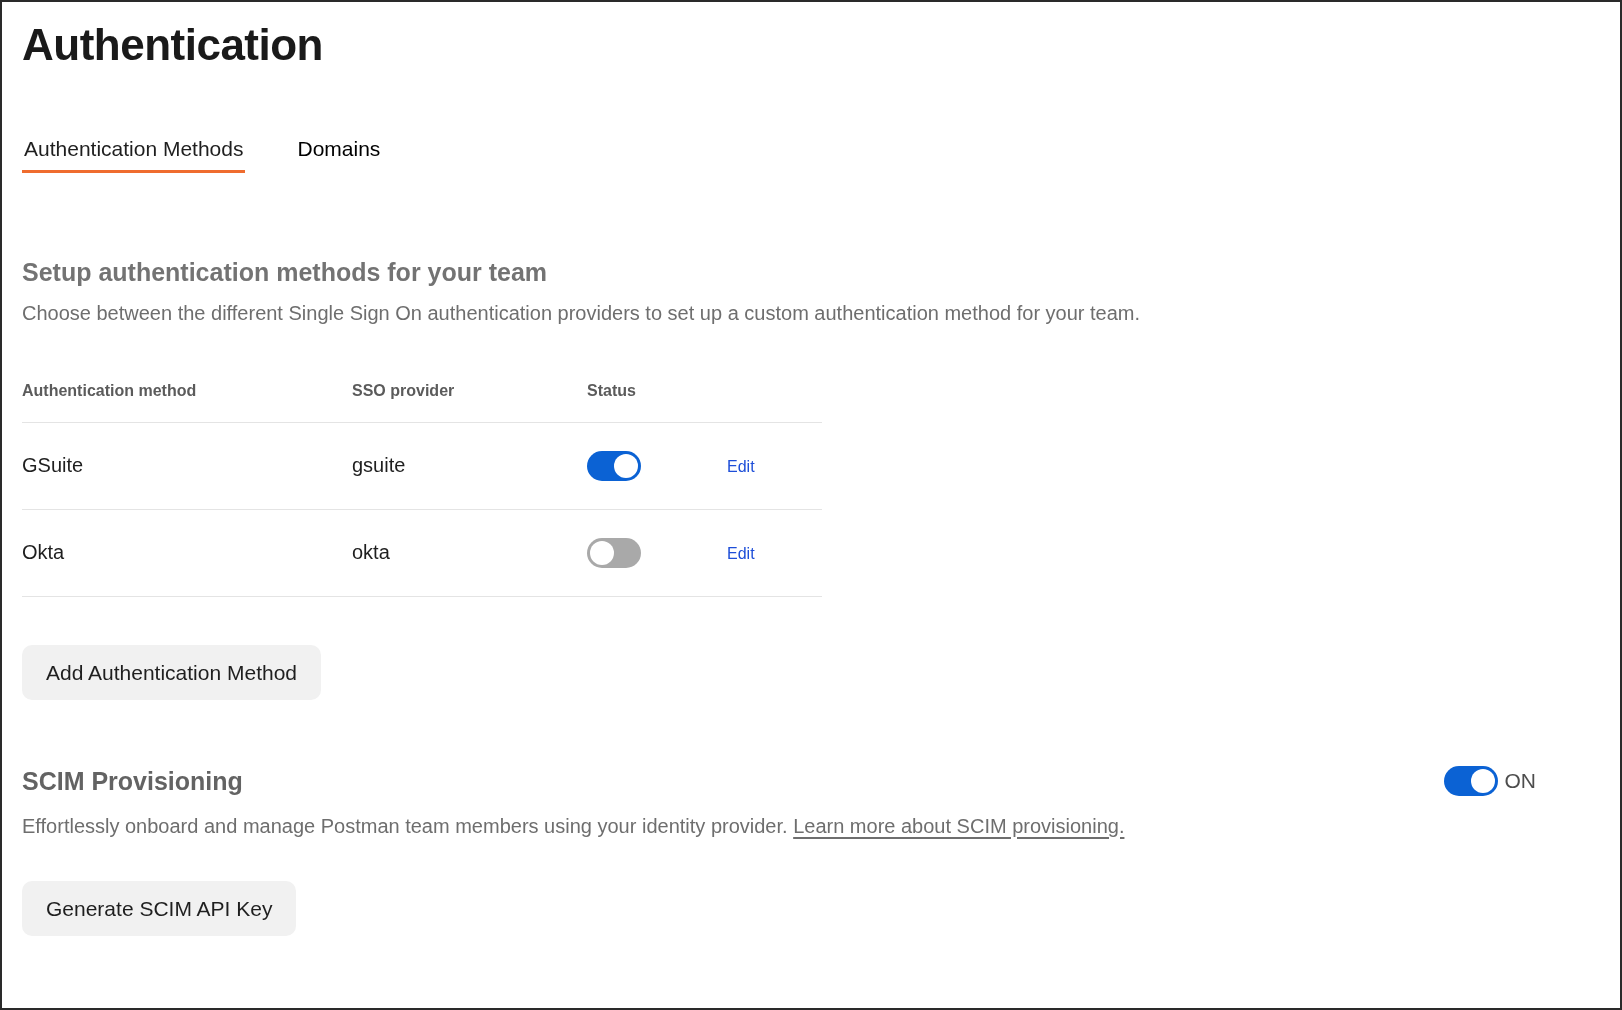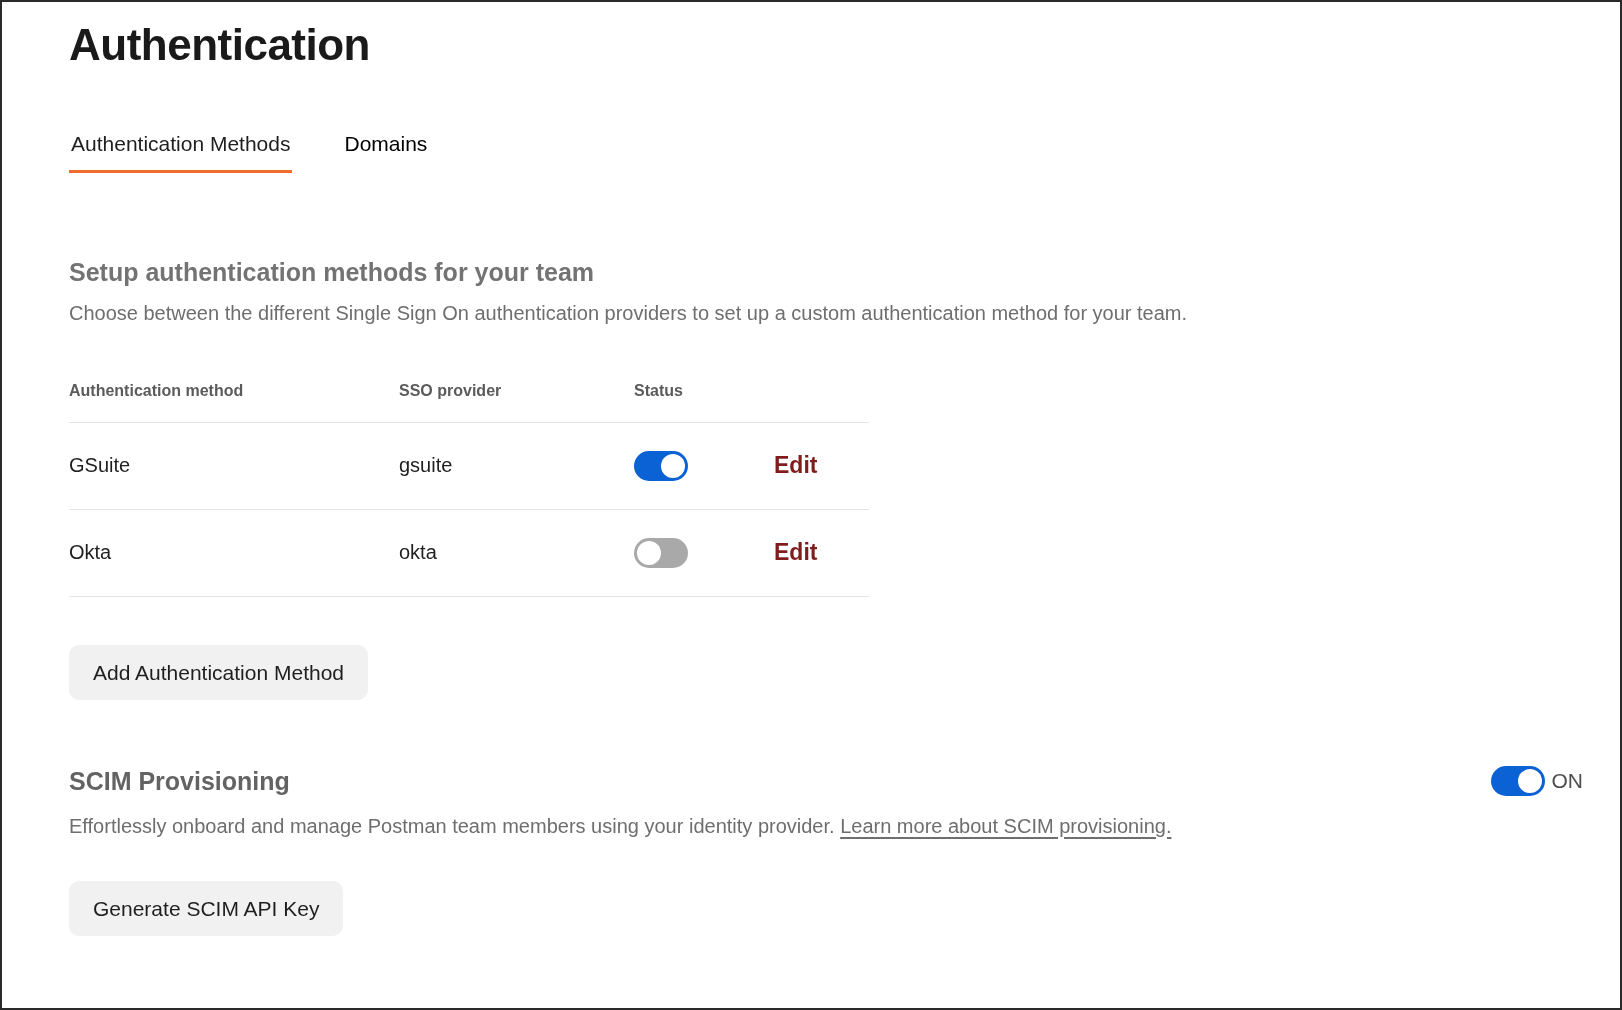--- a/index.html
+++ b/index.html
@@ -14,37 +14,38 @@
   #page {
     position: relative;
     width: 1622px;
     height: 1010px;
     box-sizing: border-box;
     background: #ffffff;
     border: 2px solid #2a2a2a;
     overflow: hidden;
   }
   .inner {
-    padding: 0 0 0 67px;
+    padding: 0 0 0 20px;
   }
 
   
   .page-title {
     font-size: 44px;
     font-weight: bold;
     color: #1a1a1a;
     letter-spacing: -0.5px;
     margin: 0;
     padding-top: 18px;
     line-height: 1.15;
   }
 
   
   .tabs {
     display: flex;
+    align-items: flex-end;
     margin-top: 62px;
     height: 40px;
   }
   .tab {
     font-size: 21px;
     color: #000000;
     padding: 0 2px 11px 2px;
     margin-right: 50px;
     border-bottom: 3px solid transparent;
     cursor: pointer;
@@ -118,25 +119,24 @@
     height: 24px;
     border-radius: 50%;
     background: #ffffff;
   }
   .toggle.on { background: #0b62d4; }
   .toggle.on .knob { left: 27px; }
   .toggle.off { background: #a9a9a9; }
   .toggle.off .knob { left: 3px; }
 
   .edit-link {
-    color: #7f1d1d;
-    font-size: 23px;
+    color: #1d4ed8;
+    font-size: 16px;
     text-decoration: none;
     cursor: pointer;
-    font-weight: bold;
   }
 
   
   .btn {
     display: inline-block;
     background: #f1f1f1;
     border: none;
     border-radius: 10px;
     color: #1f1f1f;
     font-family: "Liberation Sans", sans-serif;

